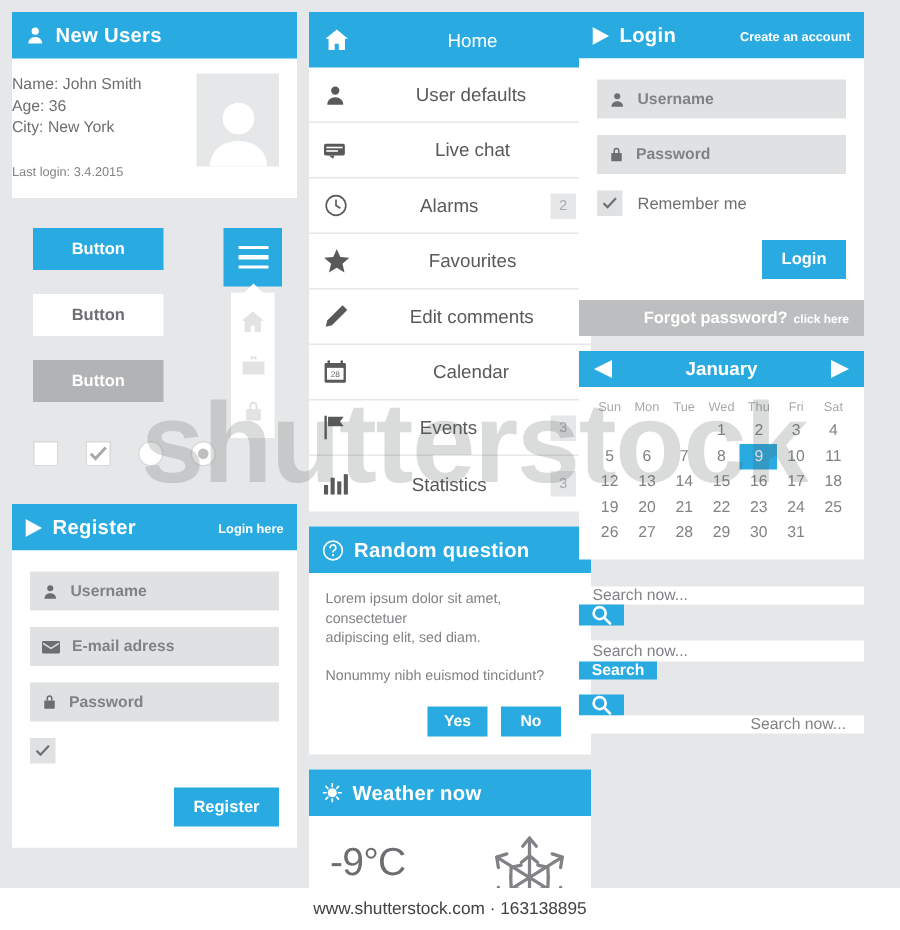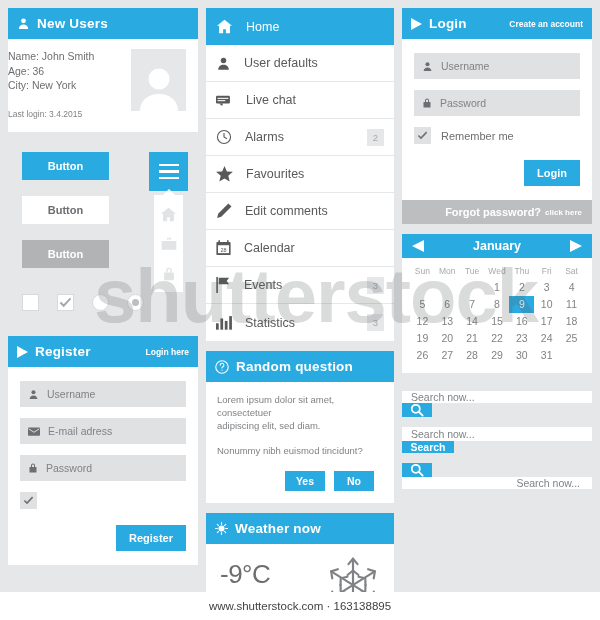--- a/index.html
+++ b/index.html
@@ -16,21 +16,21 @@
   }
   .canvas {
     position: absolute;
     left: 0; top: 0;
     width: 600px; height: 592px;
     background: #e6e7e8;
   }
   .col { position: absolute; top: 8px; }
   .colA { left: 8px;   width: 190px; }
   .colB { left: 206px; width: 188px; }
-  .colC { left: 402px; width: 190px; }
+  .colC { left: 386px; width: 190px; }
 
   
   .card { background: #ffffff; width: 100%; }
   .hdr {
     background: #29abe2; color: #ffffff;
     height: 31px; display: flex; align-items: center;
     padding: 0 9px; gap: 7px;
   }
   .hdr .title { font-size: 13.5px; font-weight: bold; letter-spacing: .2px; }
   .hdr .right { margin-left: auto; font-size: 8.5px; font-weight: bold; }
@@ -80,21 +80,21 @@
 
   .toggles { position: absolute; left: 14px; top: 148px; display: flex; align-items: center; gap: 18px; }
   .sqbox { width: 17px; height: 17px; background: #fff; border: 1px solid #d8d9da; display:flex; align-items:center; justify-content:center; cursor:pointer;}
   .rbox  { width: 17px; height: 17px; border-radius: 50%; background: #fff; border: 1px solid #d8d9da; display:flex; align-items:center; justify-content:center; cursor:pointer;}
   .rbox .dot { width: 7px; height: 7px; border-radius: 50%; background: #bcbec0; }
 
   
   .form-body { padding: 14px 12px 14px 12px; background: #fff; }
   .field {
     height: 26px; background: #e0e1e2; display: flex; align-items: center;
-    padding: 0 8px; gap: 8px; margin-bottom: 11px; cursor: text;
+    padding: 0 8px; gap: 8px; margin-bottom: 11px; cursor: text; font-weight: bold;
   }
   .field .ph { font-size: 10.5px; color: #808285; }
   .cbrow { display: flex; align-items: center; gap: 10px; margin-top: 3px; }
   .cbmark {
     width: 17px; height: 17px; background: #e0e1e2;
     display: flex; align-items: center; justify-content: center; cursor: pointer;
   }
   .cbrow .lbl { font-size: 11px; color: #6d6e71; text-align: right; }
   .form-actions { display: flex; justify-content: flex-end; margin-top: 16px; }
   .submit {
@@ -111,21 +111,21 @@
 
   
   .menu { background: #fff; }
   .menu .item {
     height: 37px; display: flex; align-items: center; gap: 13px;
     padding: 0 10px; border-bottom: 1px solid #e6e7e8;
     color: #58595b; font-size: 12.5px; cursor: pointer;
   }
   .menu .item:last-child { border-bottom: none; }
   .menu .item.active { background: #29abe2; color: #ffffff; border-bottom: none; }
-  .menu .item .mlabel { flex: 1; }
+  .menu .item .mlabel { flex: 1; text-align: center; }
   .menu .badge {
     background: #e6e7e8; color: #a7a9ac; font-size: 9.5px;
     width: 17px; height: 17px; display: flex; align-items: center; justify-content: center;
   }
 
   
   .rq-body { padding: 11px 20px 12px 11px; }
   .rq-p { font-size: 9.5px; color: #808285; line-height: 13px; }
   .rq-q { font-size: 9.5px; color: #808285; margin-top: 13px; }
   .rq-actions { display: flex; justify-content: flex-end; gap: 9px; margin-top: 15px; }

